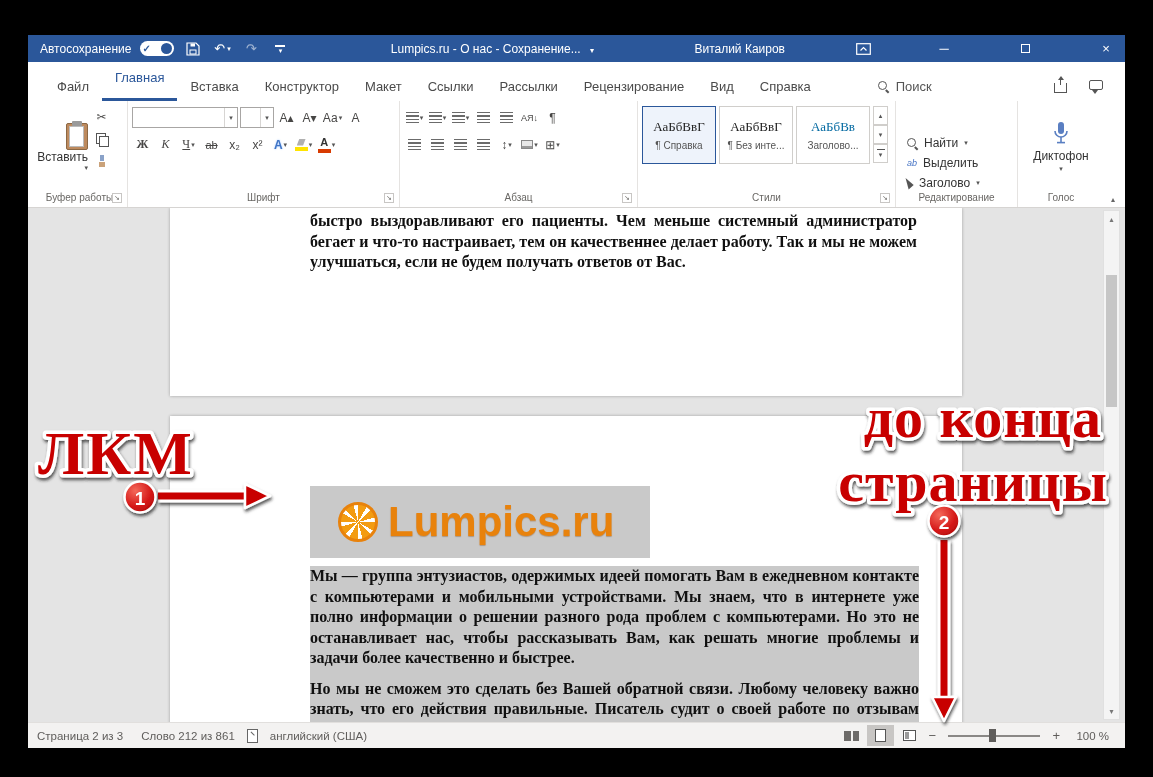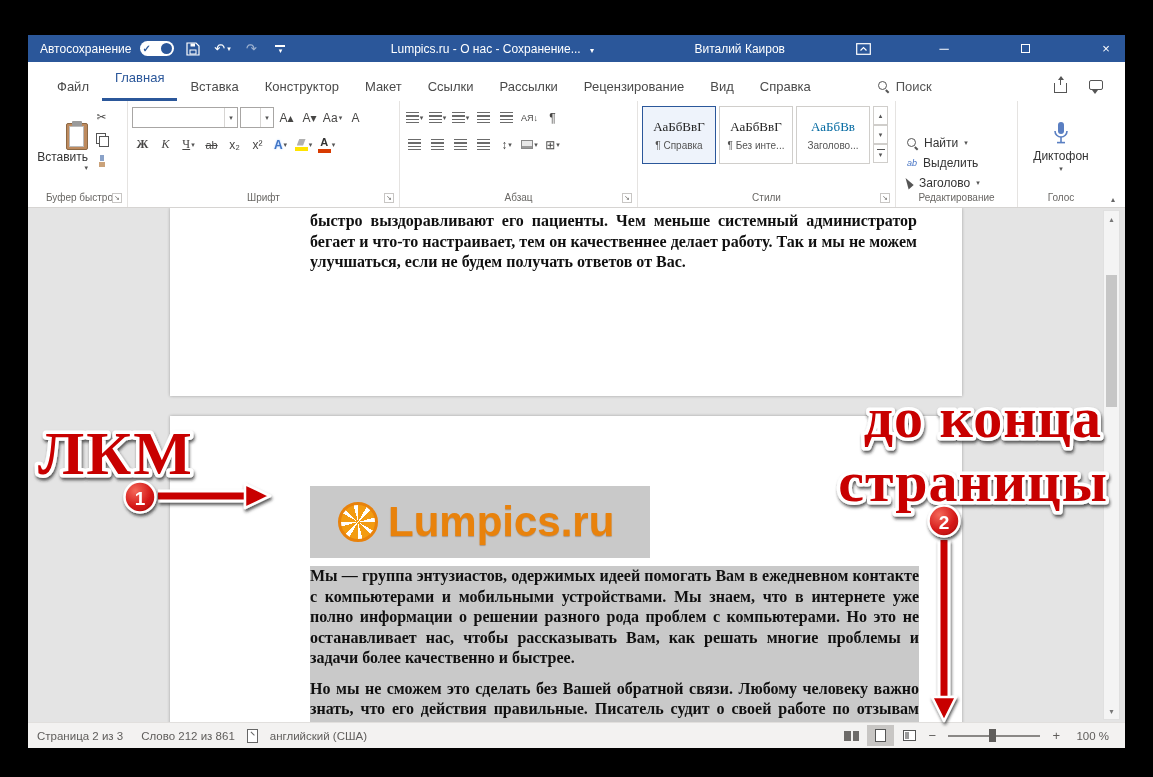--- a/index.html
+++ b/index.html
@@ -242,21 +242,21 @@
             </span>
           <span class="sbtn">
               <span class="copy-icon"></span>
             </span>
           <span class="sbtn">
               <span class="painter-icon"></span>
             </span>
         </div>
       </div>
       <div class="rg-label">
-        <span>Буфер быстро</span>
+        <span>Буфер работы</span>
         <span class="launcher">↘</span>
       </div>
     </div>
 
     <div class="rgroup g-font">
       <div class="rg-content col">
         <div class="font-row">
           <span class="combo combo-name">
             <span class="cval"></span>
             <span class="cdrop">▾</span>

